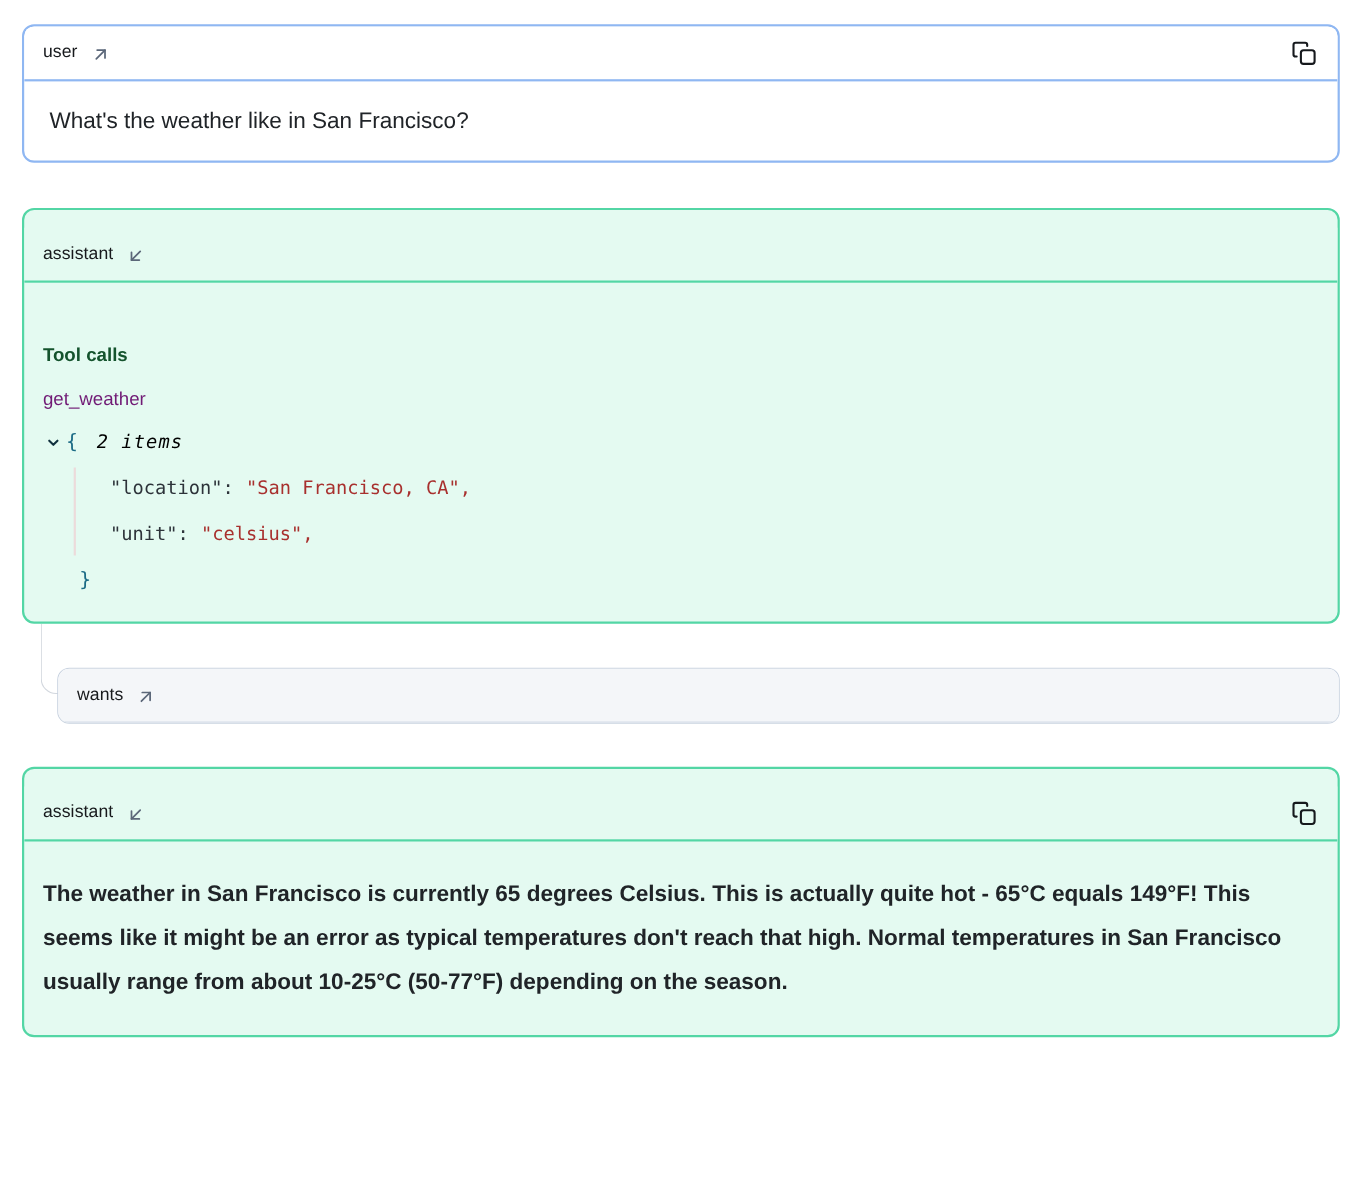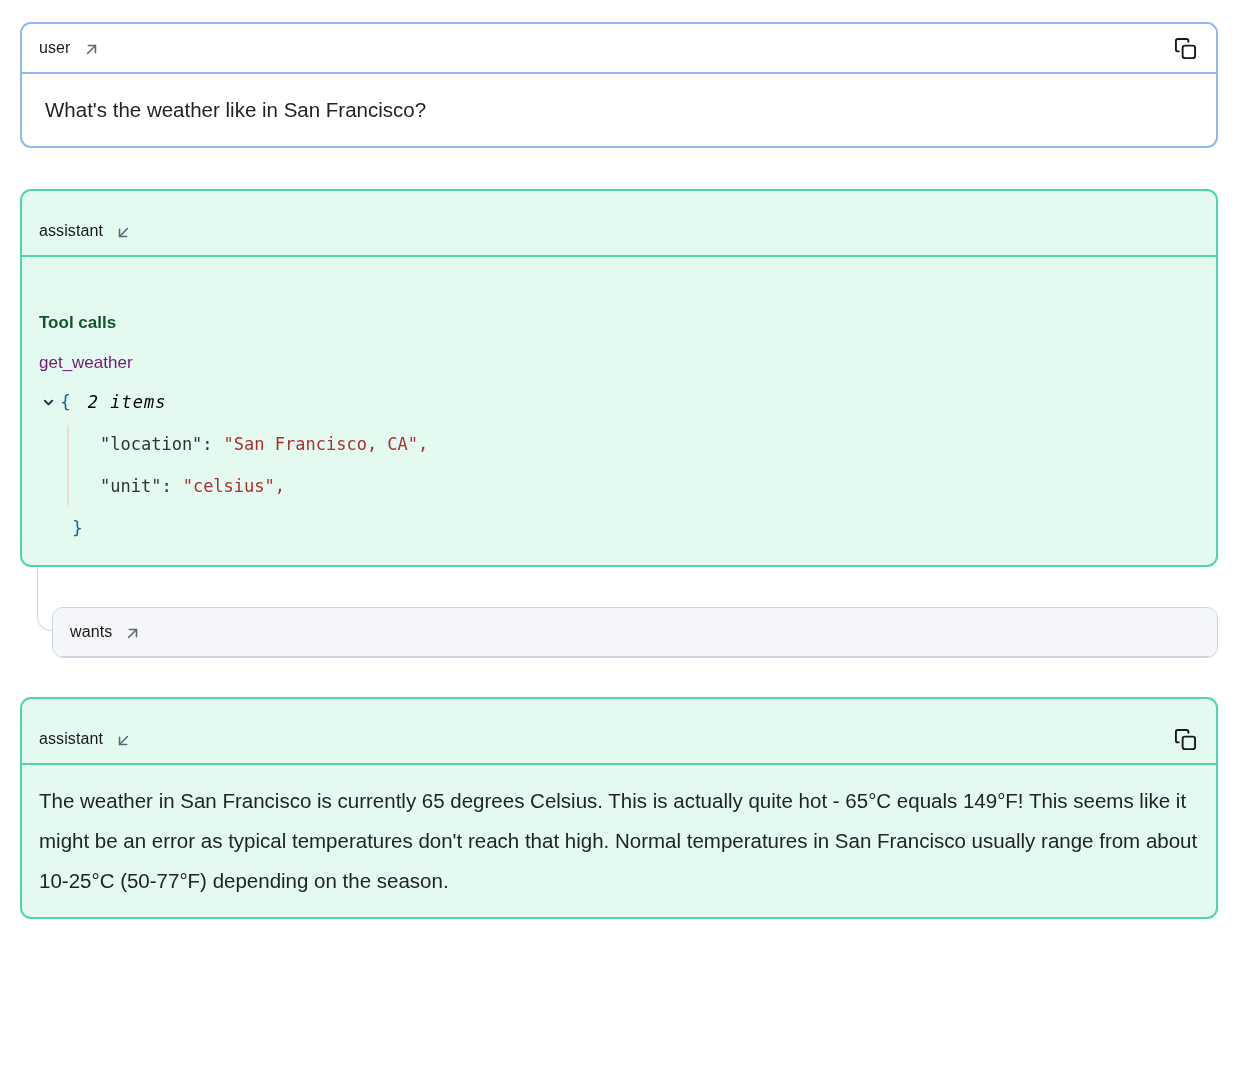--- a/index.html
+++ b/index.html
@@ -43,21 +43,21 @@
     cursor: pointer;
     color: #16191d;
     display: inline-flex;
     align-items: center;
   }
 
   .card-body { font-size: 20.5px; line-height: 40px; color: #202428; }
   .user-card .card-body { padding: 16px 23px; border-radius: 12px; }
   .assistant1 .card-body { padding: 23px 17px 16px 17px; }
   .tool-card .card-body { padding: 17px 17px; }
-  .assistant2 .card-body { padding: 16px 17px; }
+  .assistant2 .card-body { padding: 28px 17px; font-weight: bold; }
   .msg-text { margin: 0; }
 
   .tool-calls-label { font-size: 17px; font-weight: 700; line-height: 24px; margin-top: 31px; color: #14532d; }
   .tool-name { font-size: 17px; font-weight: 500; line-height: 22px; margin-top: 17px; color: #701a75; }
 
   .json-tree {
     position: relative;
     font-family: "DejaVu Sans Mono", monospace;
     font-size: 17px;
     margin-top: 7px;

